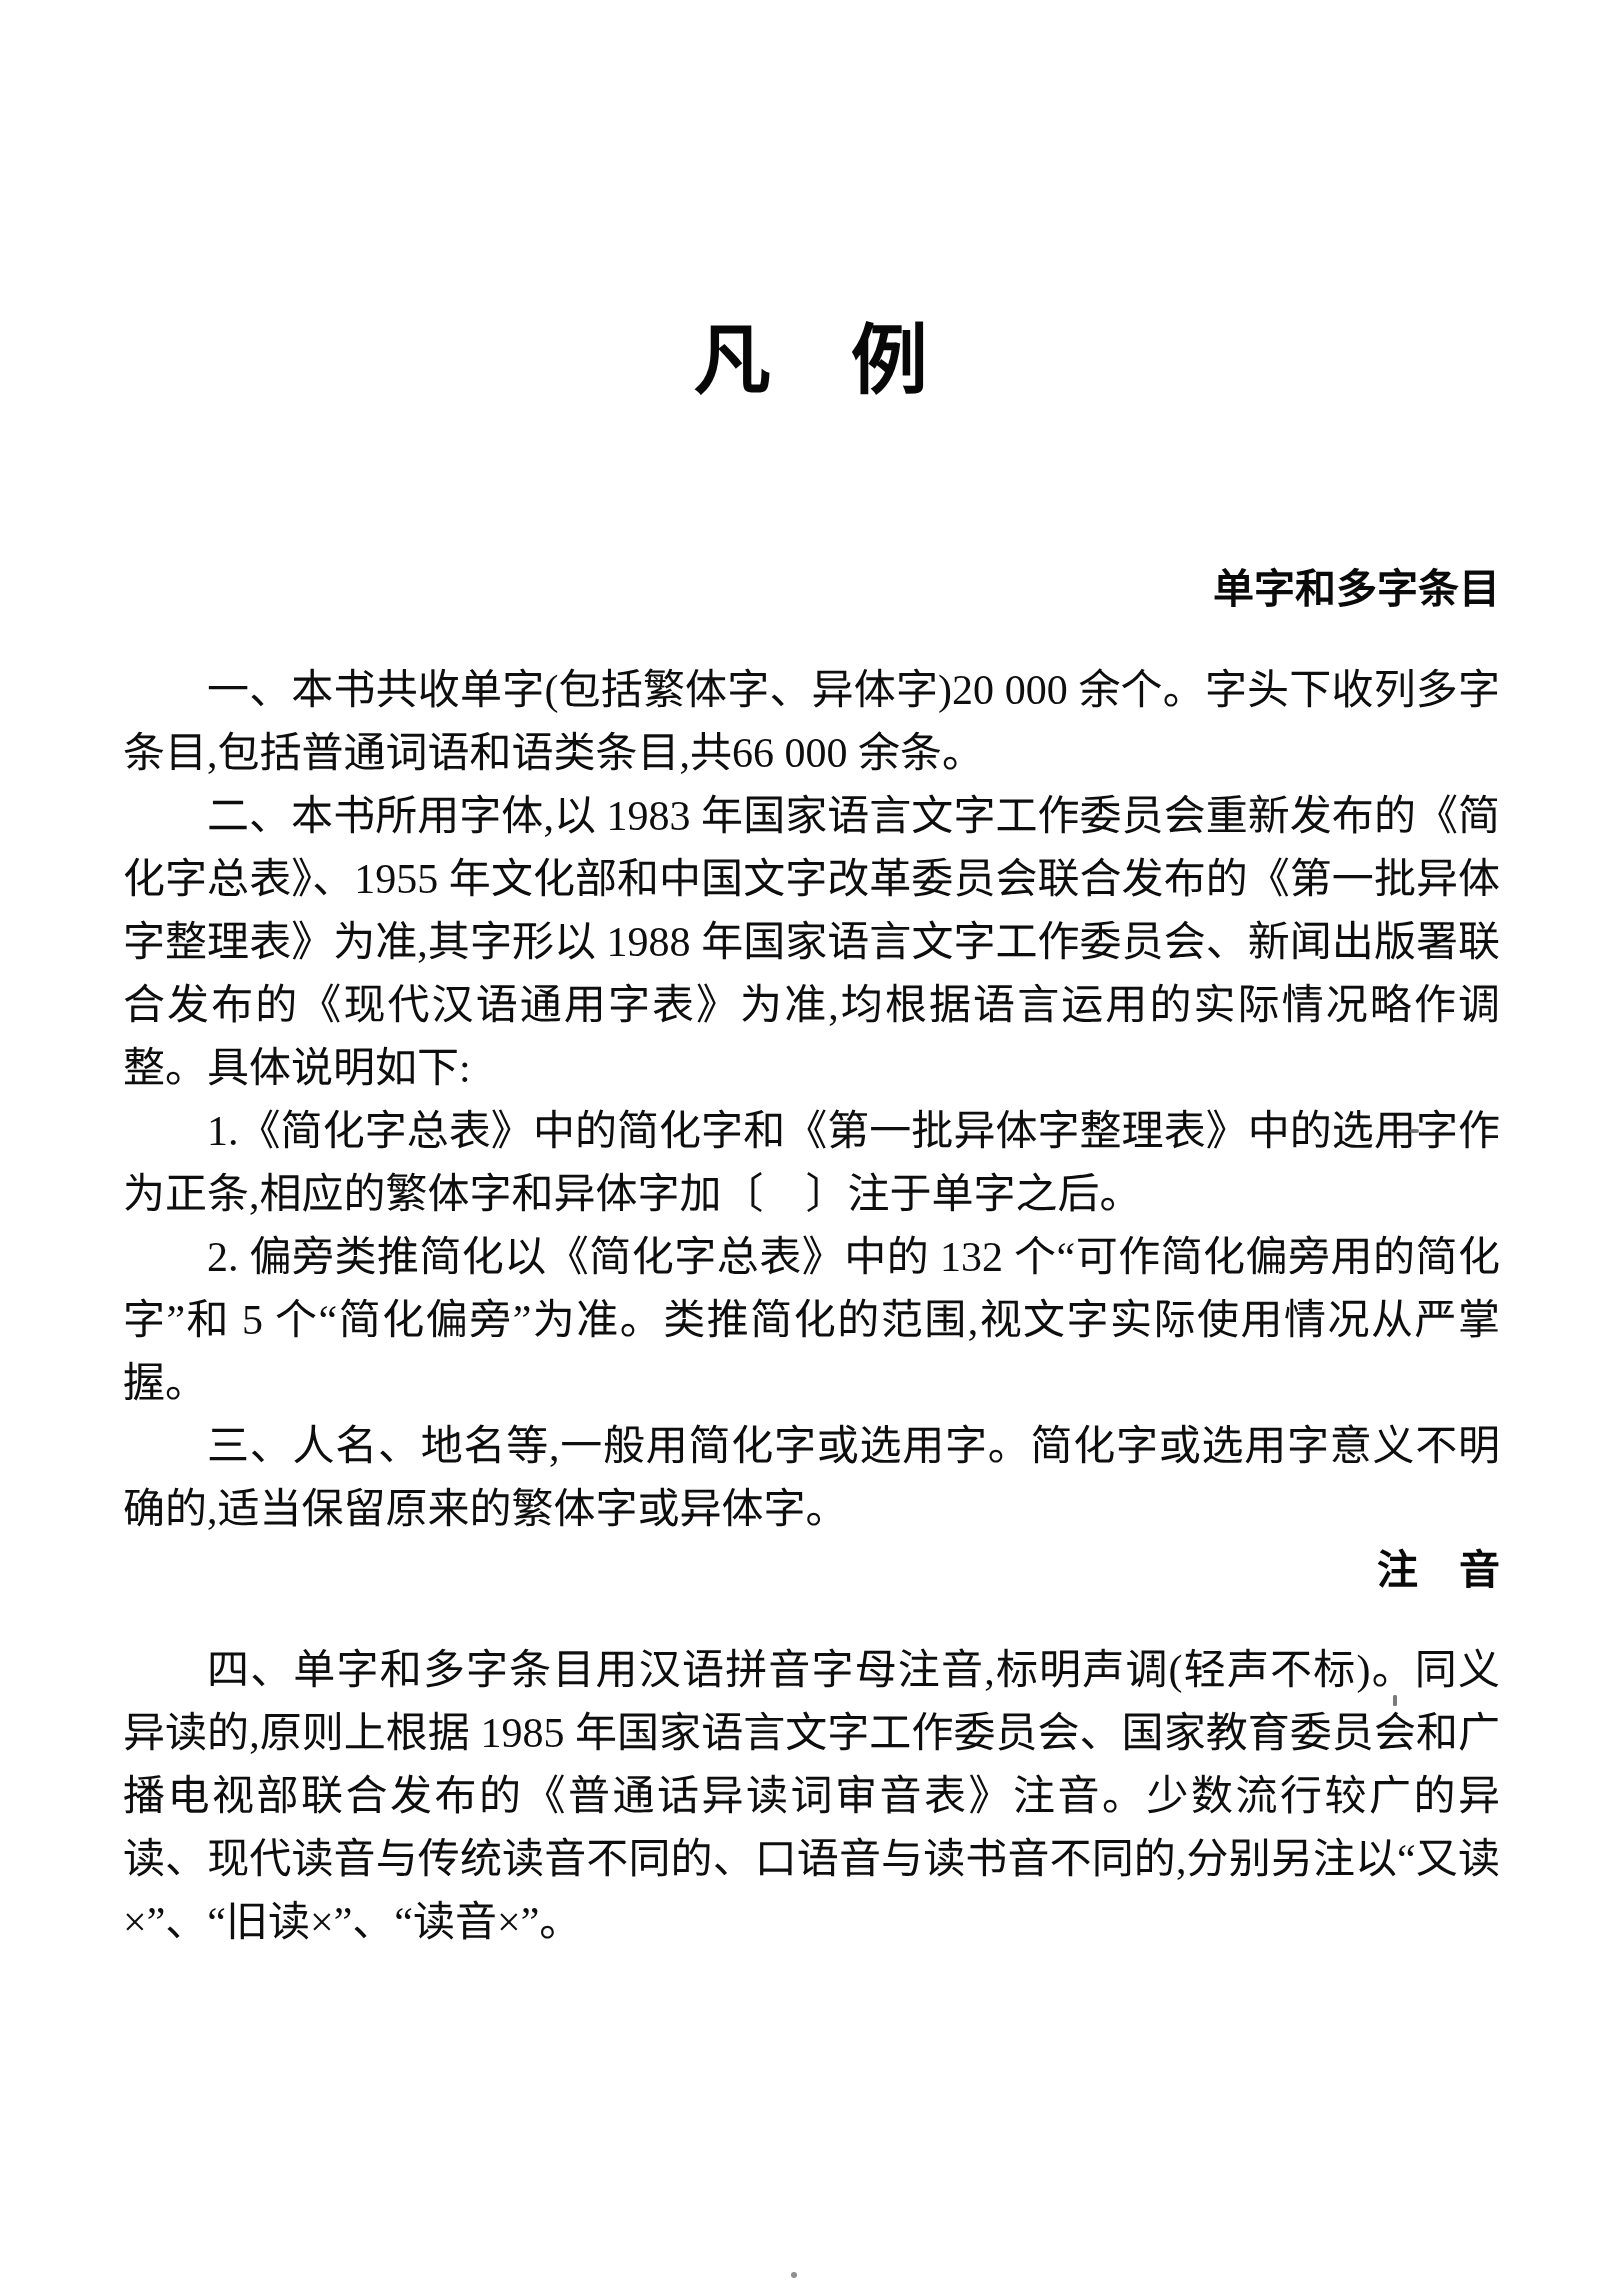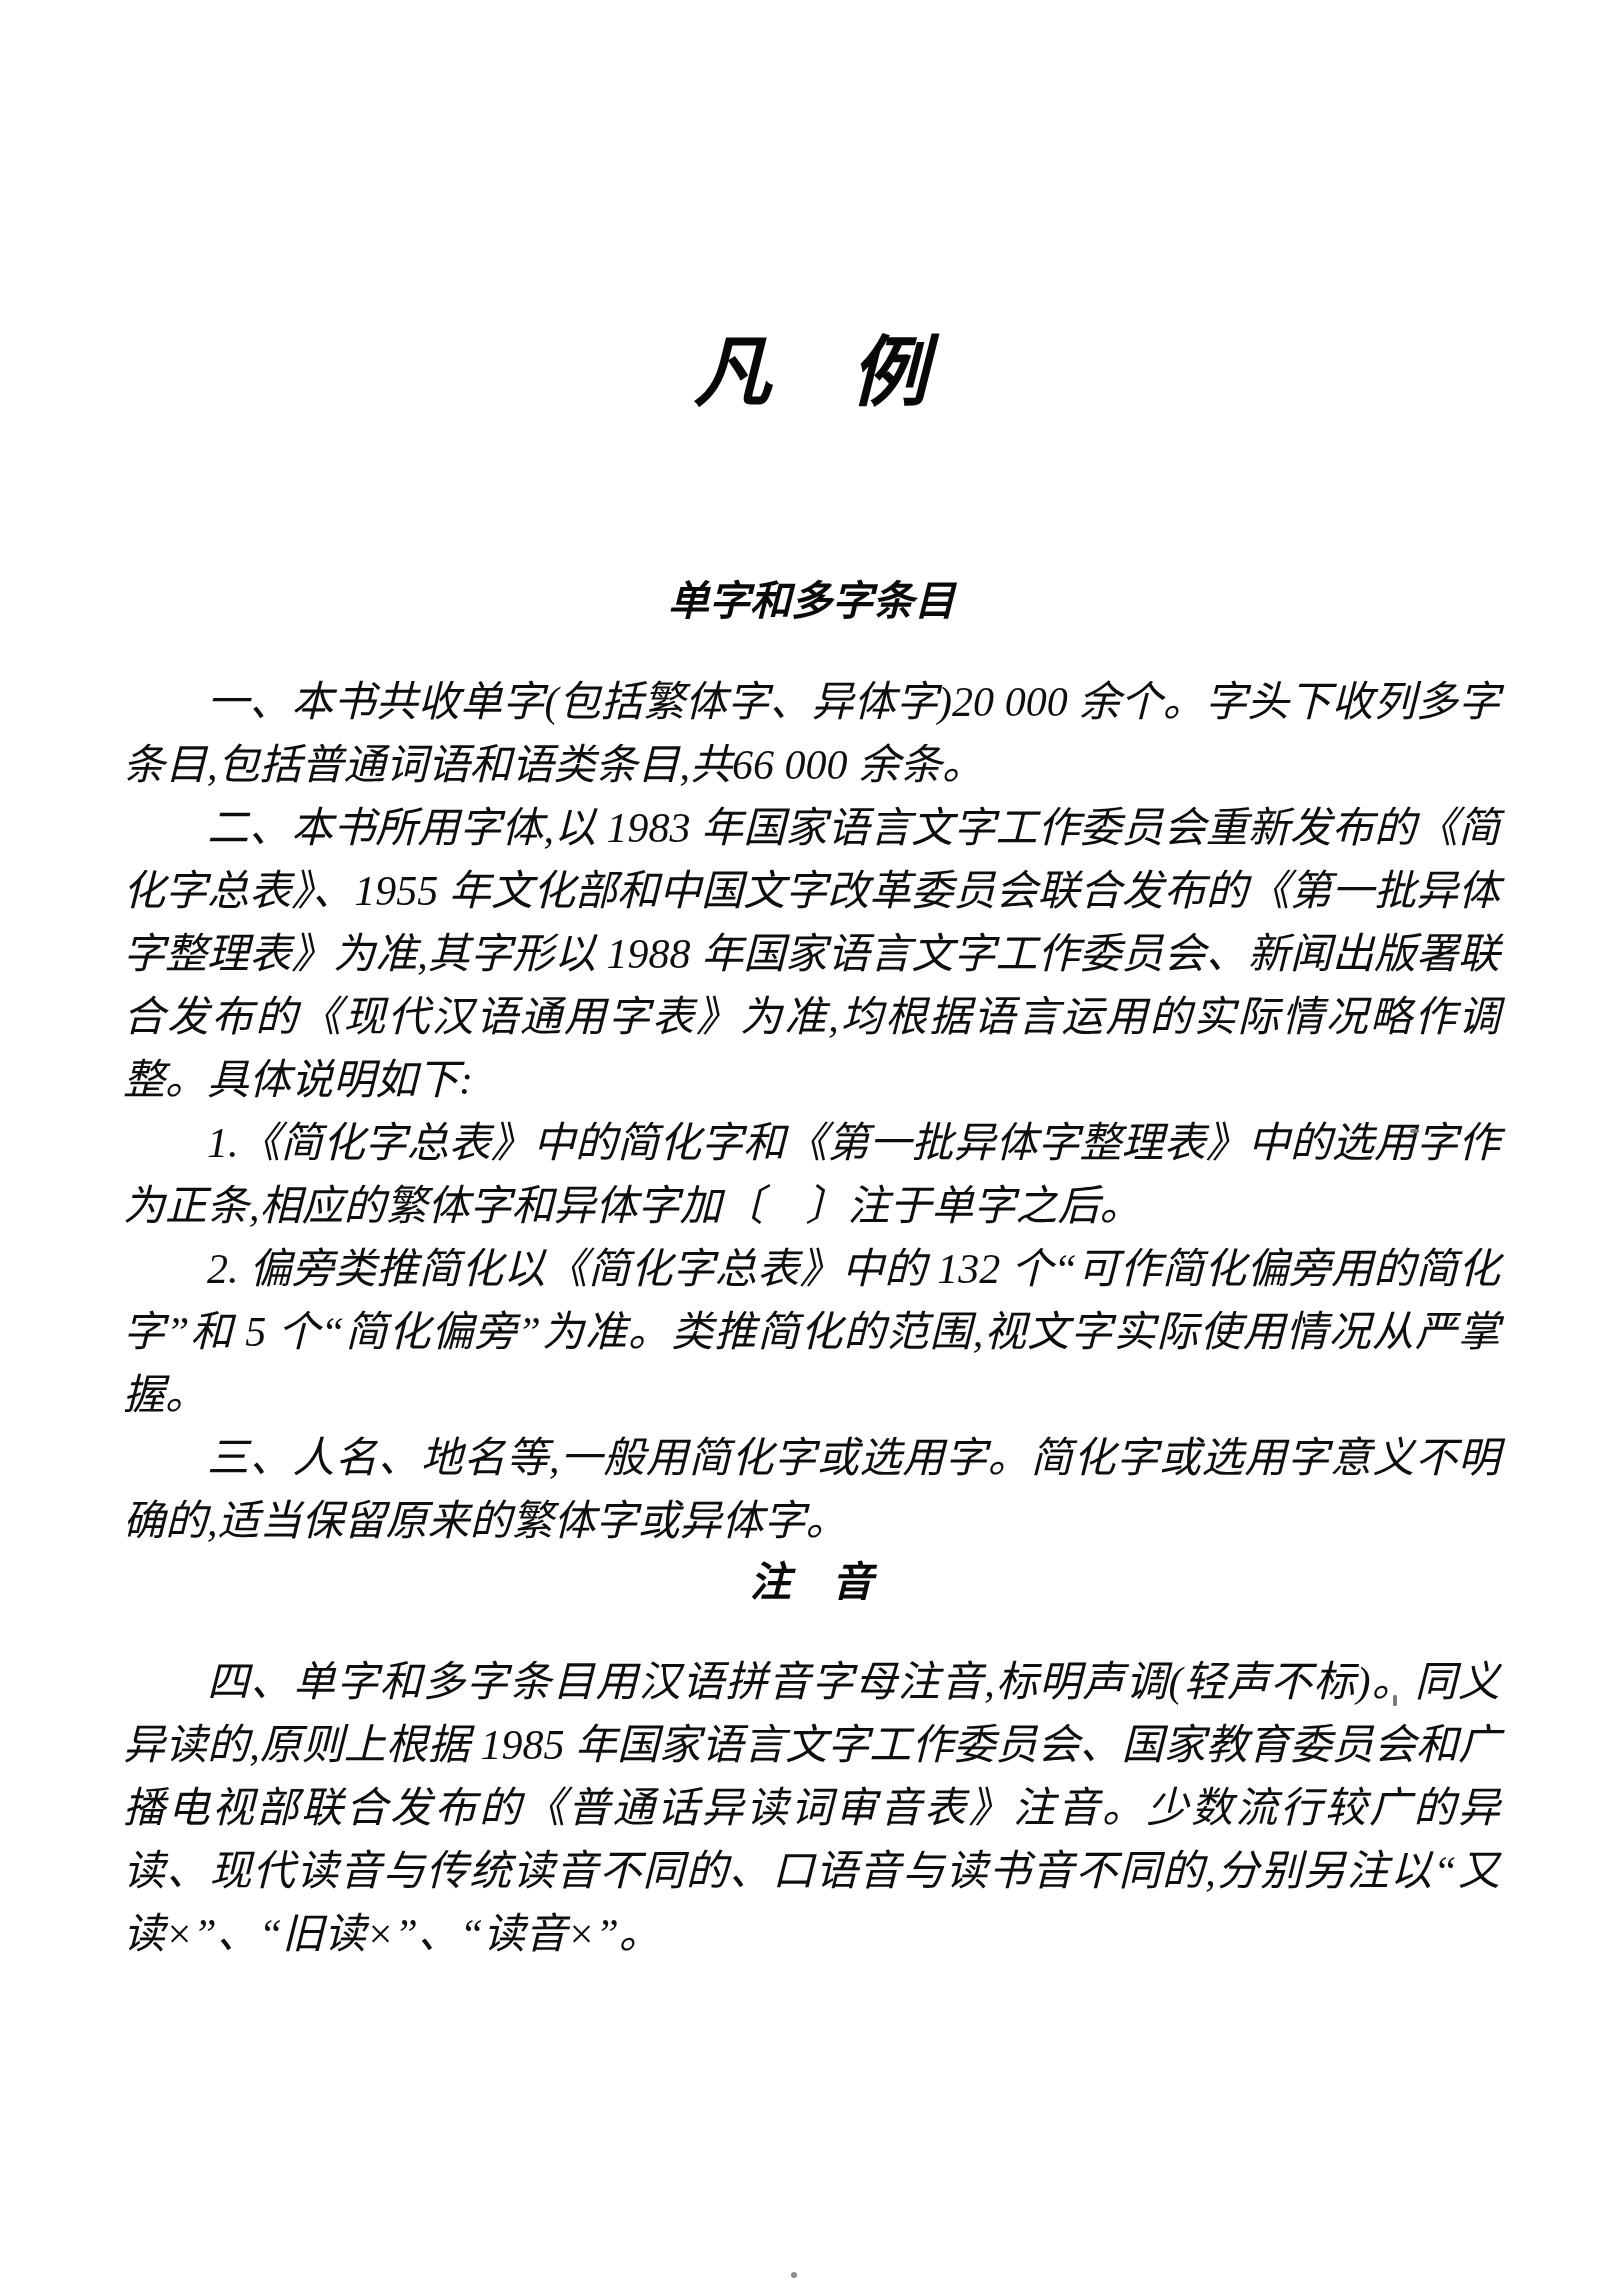--- a/index.html
+++ b/index.html
@@ -11,41 +11,40 @@
     height: 2295px;
     background: #ffffff;
     position: relative;
     overflow: hidden;
     font-family: "Liberation Serif", "DejaVu Serif", serif;
     color: #0e0e0e;
   }
   .page {
     position: absolute;
     left: 123px;
-    top: 12px;
+    top: 0;
     width: 1377px;
     padding-top: 321px;
     box-sizing: border-box;
-    font-style: italic;
   }
   .doc-title {
     margin: 0;
     font-size: 77px;
     line-height: 1.05;
     font-weight: bold;
     text-align: center;
     letter-spacing: 1.5px;
     color: #080808;
   }
   .section-heading {
     margin: 0;
     font-size: 41px;
     line-height: 1.3;
     font-weight: bold;
-    text-align: center;
+    text-align: right;
     color: #0a0a0a;
   }
   .h-entries  { margin: 161px 0 43px; }
   .h-typeface { margin: 48px 0 38px; }
   .h-phonetic { margin: 3px 0 42px; }
   .body-par {
     margin: 0;
     font-size: 42px;
     line-height: 63px;
     text-align: justify;

